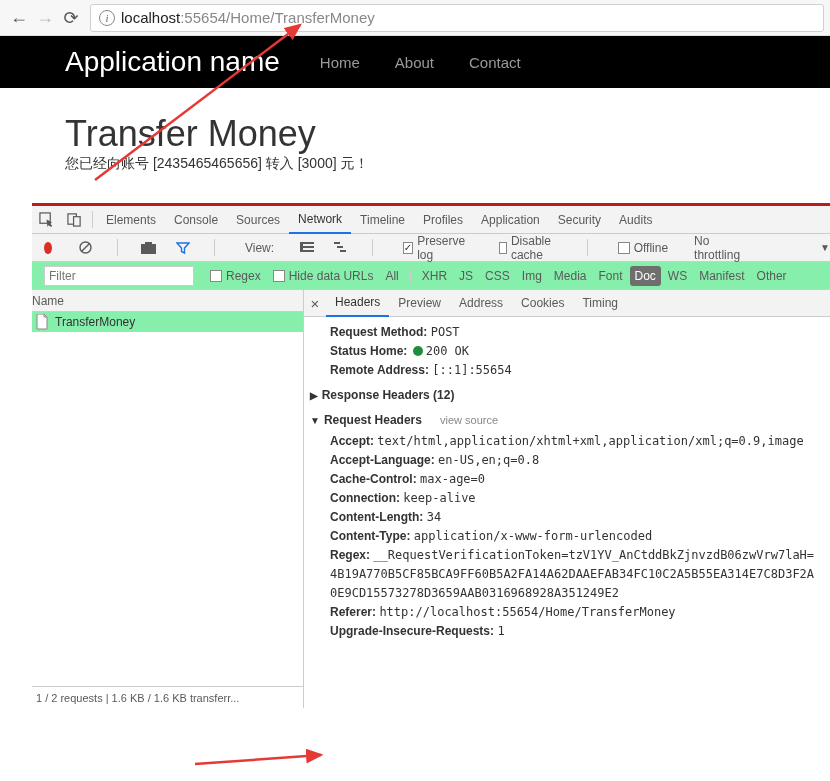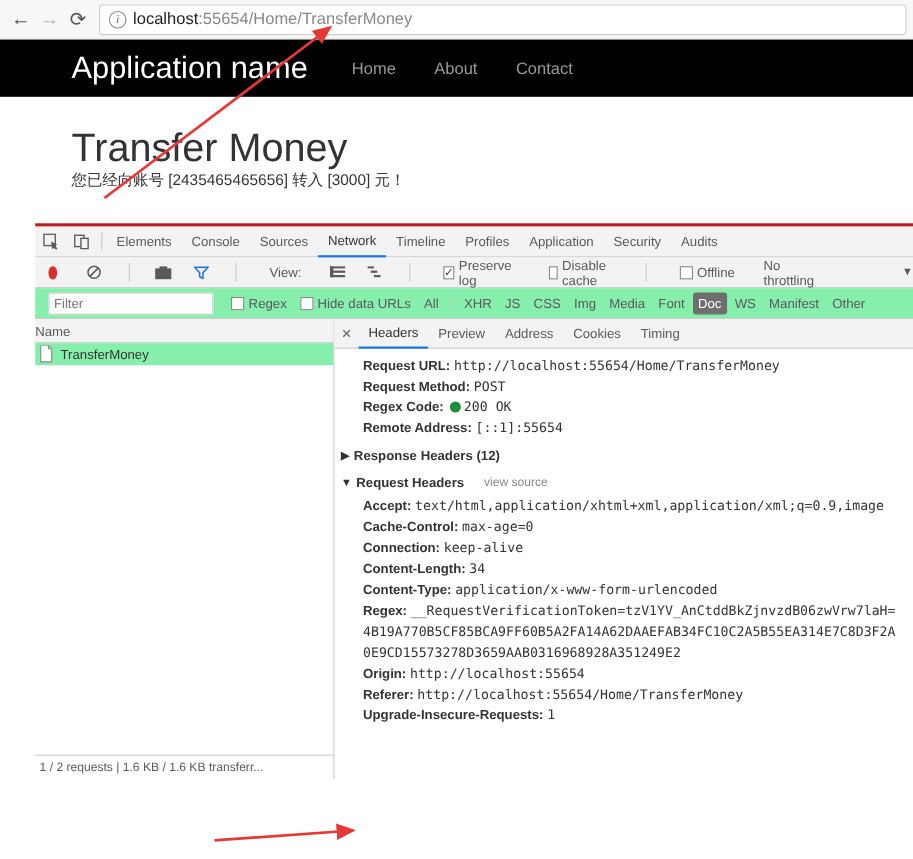--- a/index.html
+++ b/index.html
@@ -227,43 +227,42 @@
     <div class="detail">
       <div class="detail-tabs">
         <div class="close-detail">×</div>
         <div class="d-tab active">Headers</div>
         <div class="d-tab">Preview</div>
         <div class="d-tab">Address</div>
         <div class="d-tab">Cookies</div>
         <div class="d-tab">Timing</div>
       </div>
       <div class="detail-body">
-        <div class="hdr-line"><b>Request URL:</b> <span class="mono">http://localhost:55654/Home/TransferMoney</span></div>
         <div class="hdr-line"><b>Request Method:</b> <span class="mono">POST</span></div>
-        <div class="hdr-line"><b>Regex Code:</b> <span class="status-dot"></span><span class="mono">200 OK</span></div>
+        <div class="hdr-line"><b>Status Home:</b> <span class="status-dot"></span><span class="mono">200 OK</span></div>
         <div class="hdr-line"><b>Remote Address:</b> <span class="mono">[::1]:55654</span></div>
 
         <div class="section-head">
             <span class="tri">▶</span>
             <span>Response Headers (12)</span>
           </div>
 
         <div class="section-head">
             <span class="tri">▼</span>
             <span>Request Headers</span>
             <span class="view-source">view source</span>
           </div>
 
         <div class="hdr-line"><b>Accept:</b> <span class="mono">text/html,application/xhtml+xml,application/xml;q=0.9,image</span></div>
+        <div class="hdr-line"><b>Accept-Language:</b> <span class="mono">en-US,en;q=0.8</span></div>
         <div class="hdr-line"><b>Cache-Control:</b> <span class="mono">max-age=0</span></div>
         <div class="hdr-line"><b>Connection:</b> <span class="mono">keep-alive</span></div>
         <div class="hdr-line"><b>Content-Length:</b> <span class="mono">34</span></div>
         <div class="hdr-line"><b>Content-Type:</b> <span class="mono">application/x-www-form-urlencoded</span></div>
         <div class="hdr-line cookie-cont"><b>Regex:</b> <span class="mono">__RequestVerificationToken=tzV1YV_AnCtddBkZjnvzdB06zwVrw7laH=4B19A770B5CF85BCA9FF60B5A2FA14A62DAAEFAB34FC10C2A5B55EA314E7C8D3F2A0E9CD15573278D3659AAB0316968928A351249E2</span></div>
-        <div class="hdr-line"><b>Origin:</b> <span class="mono">http://localhost:55654</span></div>
         <div class="hdr-line"><b>Referer:</b> <span class="mono">http://localhost:55654/Home/TransferMoney</span></div>
         <div class="hdr-line"><b>Upgrade-Insecure-Requests:</b> <span class="mono">1</span></div>
       </div>
     </div>
   </div>
 </div>
 
 <div class="anno" style="left:85px; top:20px;">
   <svg width="230" height="170">
     <defs>

